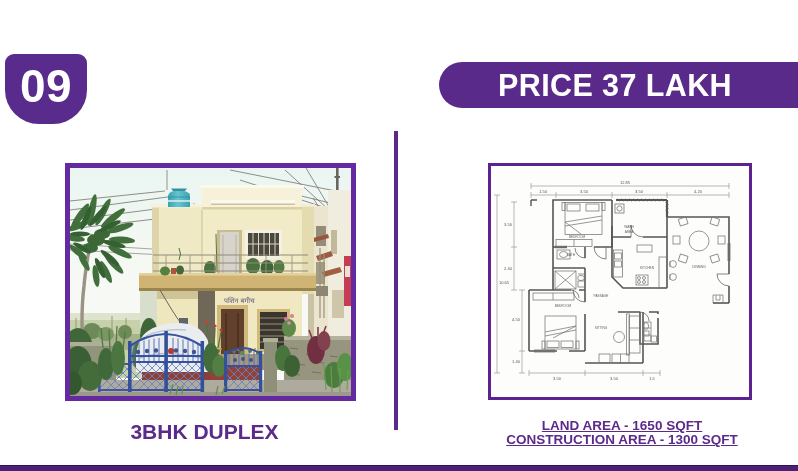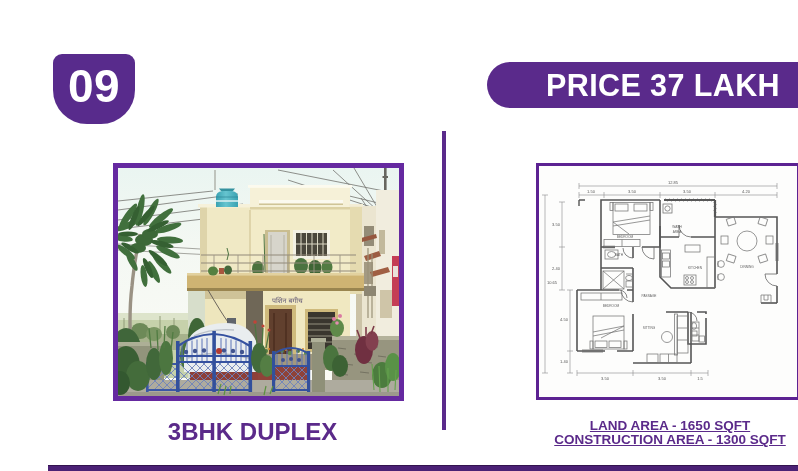--- a/index.html
+++ b/index.html
@@ -1,18 +1,18 @@
 <!DOCTYPE html>
 <html><head>
 <meta charset="utf-8">
 <style>
   html,body{margin:0;padding:0;}
   body{width:798px;height:471px;position:relative;background:#ffffff;overflow:hidden;
        font-family:"Liberation Sans", sans-serif;}
-  .abs{position:absolute;margin-left:48px;}
+  .abs{position:absolute;}
 </style>
 </head>
 <body>
 
 <div class="abs" style="left:5px;top:54px;width:82px;height:70px;background:#582b8c;border-radius:9px 9px 34px 34px;"></div>
 
 <div class="abs" style="left:5px;top:54px;width:82px;height:66px;color:#ffffff;font-weight:bold;font-size:46px;text-align:center;line-height:65px;letter-spacing:0.5px;">09</div>
 
 <div class="abs" style="left:439px;top:62px;width:360px;height:46px;background:#5a2a8b;border-radius:23px 0 0 23px;"></div>
 
@@ -543,17 +543,17 @@
 <text x="110" y="131">PASSAGE</text>
 <text x="72" y="141">BEDROOM</text>
 <text x="110" y="163">SITTING</text>
 <text x="156" y="103">KITCHEN</text>
 <text x="208" y="102">DINNING</text>
 </g>
 
 </svg>
 </div>
 
-<div class="abs" style="left:64px;top:422px;width:281px;text-align:center;color:#5b2a8a;font-weight:bold;font-size:24px;line-height:20px;">3BHK DUPLEX</div>
+<div class="abs" style="left:64px;top:422px;width:281px;text-align:center;color:#5b2a8a;font-weight:bold;font-size:21px;line-height:20px;">3BHK DUPLEX</div>
 
 <div class="abs" style="left:452px;top:419px;width:340px;text-align:center;color:#5b2a8a;font-weight:bold;font-size:13.5px;line-height:14px;text-decoration:underline;">LAND AREA - 1650 SQFT<br>CONSTRUCTION AREA - 1300 SQFT</div>
 
 <div class="abs" style="left:0;top:465px;width:798px;height:6px;background:#4b2175;border-top:1px solid #33134f;"></div>
 
 </body></html>

